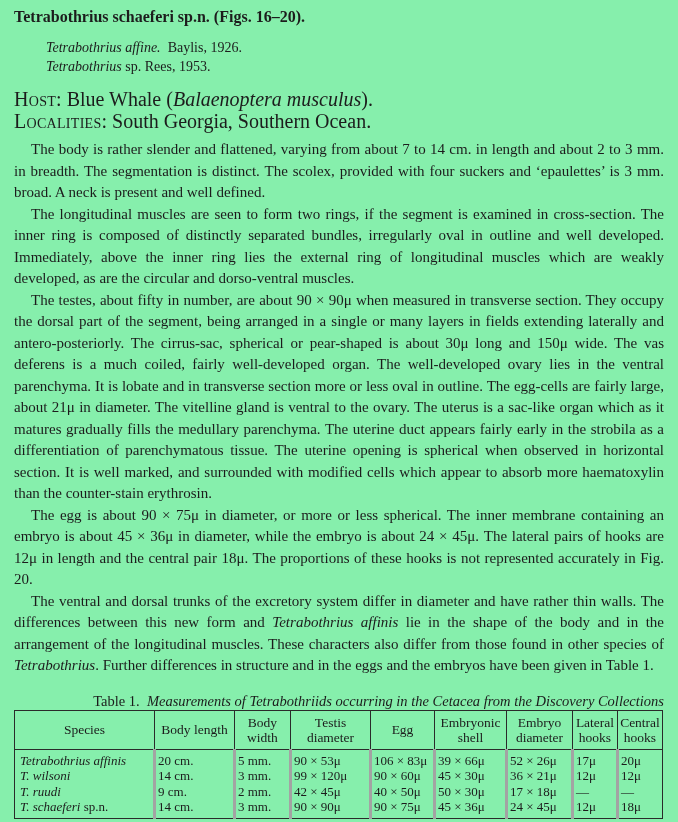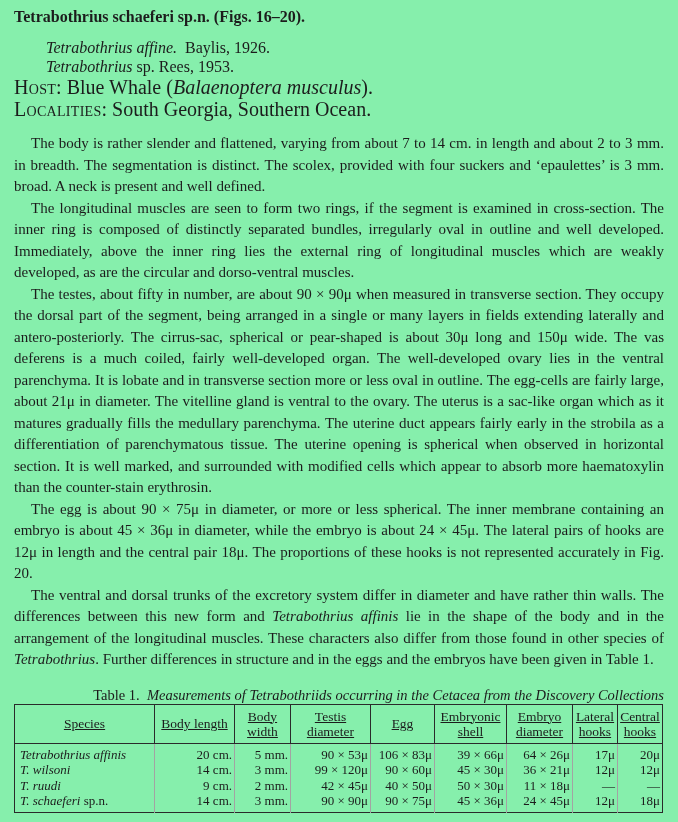--- a/index.html
+++ b/index.html
@@ -14,32 +14,32 @@
     font-family: "Liberation Serif", "DejaVu Serif", serif;
     overflow: hidden;
   }
   .title {
     font-size: 16px;
     font-weight: bold;
     margin: 0 0 10px 0;
     line-height: 22px;
   }
   .title .rest { font-weight: bold; }
-  .synonyms { margin: 0 0 0 32px; font-size: 16px; line-height: 19px; }
+  .synonyms { margin: 0 0 12px 32px; font-size: 14px; line-height: 19px; }
   .it { font-style: italic; }
   .sc { font-variant: small-caps; letter-spacing: 0.3px; }
   .hostline { font-size: 20px; line-height: 22px; }
   .bodytext {
     margin: 0;
     font-size: 15px;
     line-height: 21.5px;
     text-align: justify;
     text-indent: 17px;
   }
-  .bodytext.first { margin-top: 13px; }
+  .bodytext.first { margin-top: 7px; }
   .caption {
     margin: 15px 0 0 0;
     text-align: right;
     font-size: 14.5px;
     line-height: 18px;
   }
   table.meas {
     width: 648px;
     border-collapse: collapse;
     table-layout: fixed;
@@ -47,29 +47,28 @@
   }
   table.meas th {
     font-weight: normal;
     font-size: 13.5px;
     line-height: 15px;
     text-align: center;
     vertical-align: middle;
     padding: 4px 2px;
     border-left: 1px solid #2a2a2a;
     border-bottom: 1px solid #2a2a2a;
-    text-decoration: underline;
   }
   table.meas td {
     font-size: 13px;
     line-height: 15.5px;
-    text-align: right;
+    text-align: left;
     vertical-align: top;
     padding: 0 2px;
-    border-left: 1px solid #a3a3a3;
+    border-left: 3px solid #a3a3a3;
   }
   table.meas th:first-child, table.meas td:first-child { border-left: none; }
   table.meas td.sp { text-align: left; padding-left: 5px; }
   table.meas tbody tr:first-child td { padding-top: 3px; }
   table.meas tbody tr:last-child td { padding-bottom: 3px; }
 </style>
 </head>
 <body>
 
 <div class="page">
@@ -119,21 +118,21 @@
       </tr>
     </thead>
     <tbody>
       <tr>
         <td class="sp"><span class="it">Tetrabothrius affinis</span><span></span></td>
         <td>20 cm.</td>
         <td>5 mm.</td>
         <td>90 × 53μ</td>
         <td>106 × 83μ</td>
         <td>39 × 66μ</td>
-        <td>64 × 26μ</td>
+        <td>52 × 26μ</td>
         <td>17μ</td>
         <td>20μ</td>
       </tr>
       <tr>
         <td class="sp"><span class="it">T. wilsoni</span><span></span></td>
         <td>14 cm.</td>
         <td>3 mm.</td>
         <td>99 × 120μ</td>
         <td>90 × 60μ</td>
         <td>45 × 30μ</td>
@@ -141,21 +140,21 @@
         <td>12μ</td>
         <td>12μ</td>
       </tr>
       <tr>
         <td class="sp"><span class="it">T. ruudi</span><span></span></td>
         <td>9 cm.</td>
         <td>2 mm.</td>
         <td>42 × 45μ</td>
         <td>40 × 50μ</td>
         <td>50 × 30μ</td>
-        <td>11 × 18μ</td>
+        <td>17 × 18μ</td>
         <td>—</td>
         <td>—</td>
       </tr>
       <tr>
         <td class="sp"><span class="it">T. schaeferi</span><span> sp.n.</span></td>
         <td>14 cm.</td>
         <td>3 mm.</td>
         <td>90 × 90μ</td>
         <td>90 × 75μ</td>
         <td>45 × 36μ</td>

